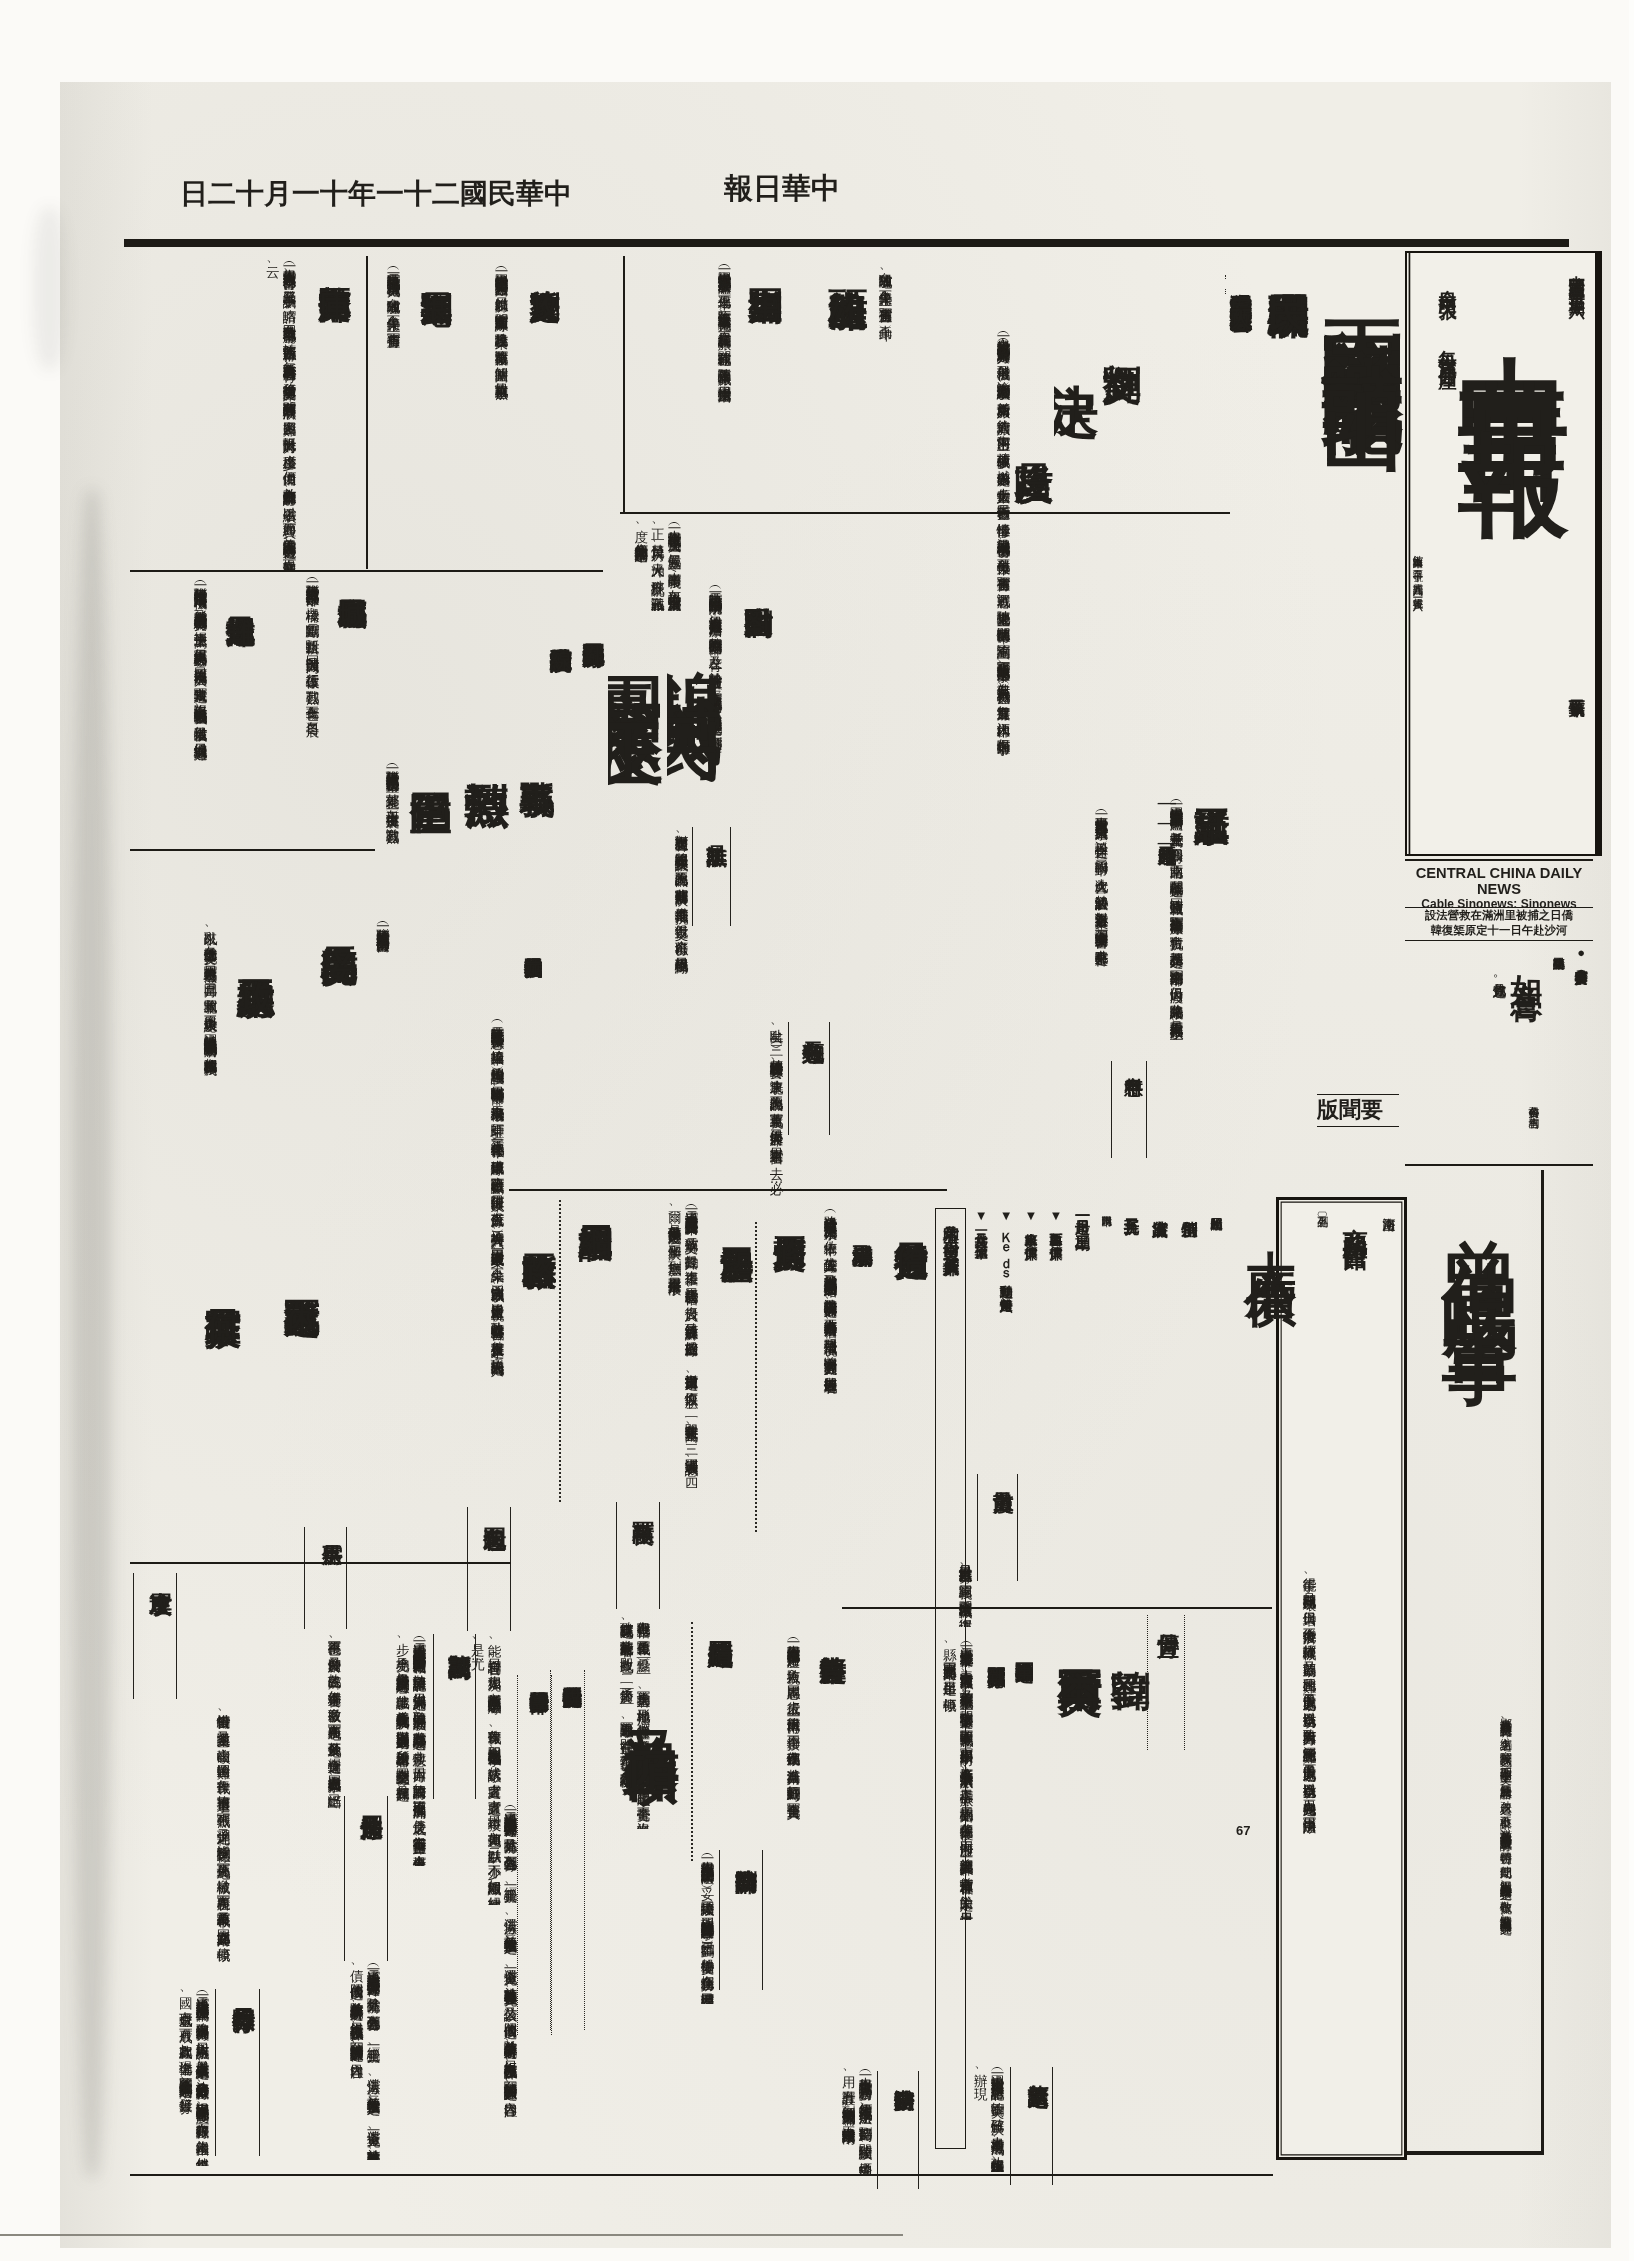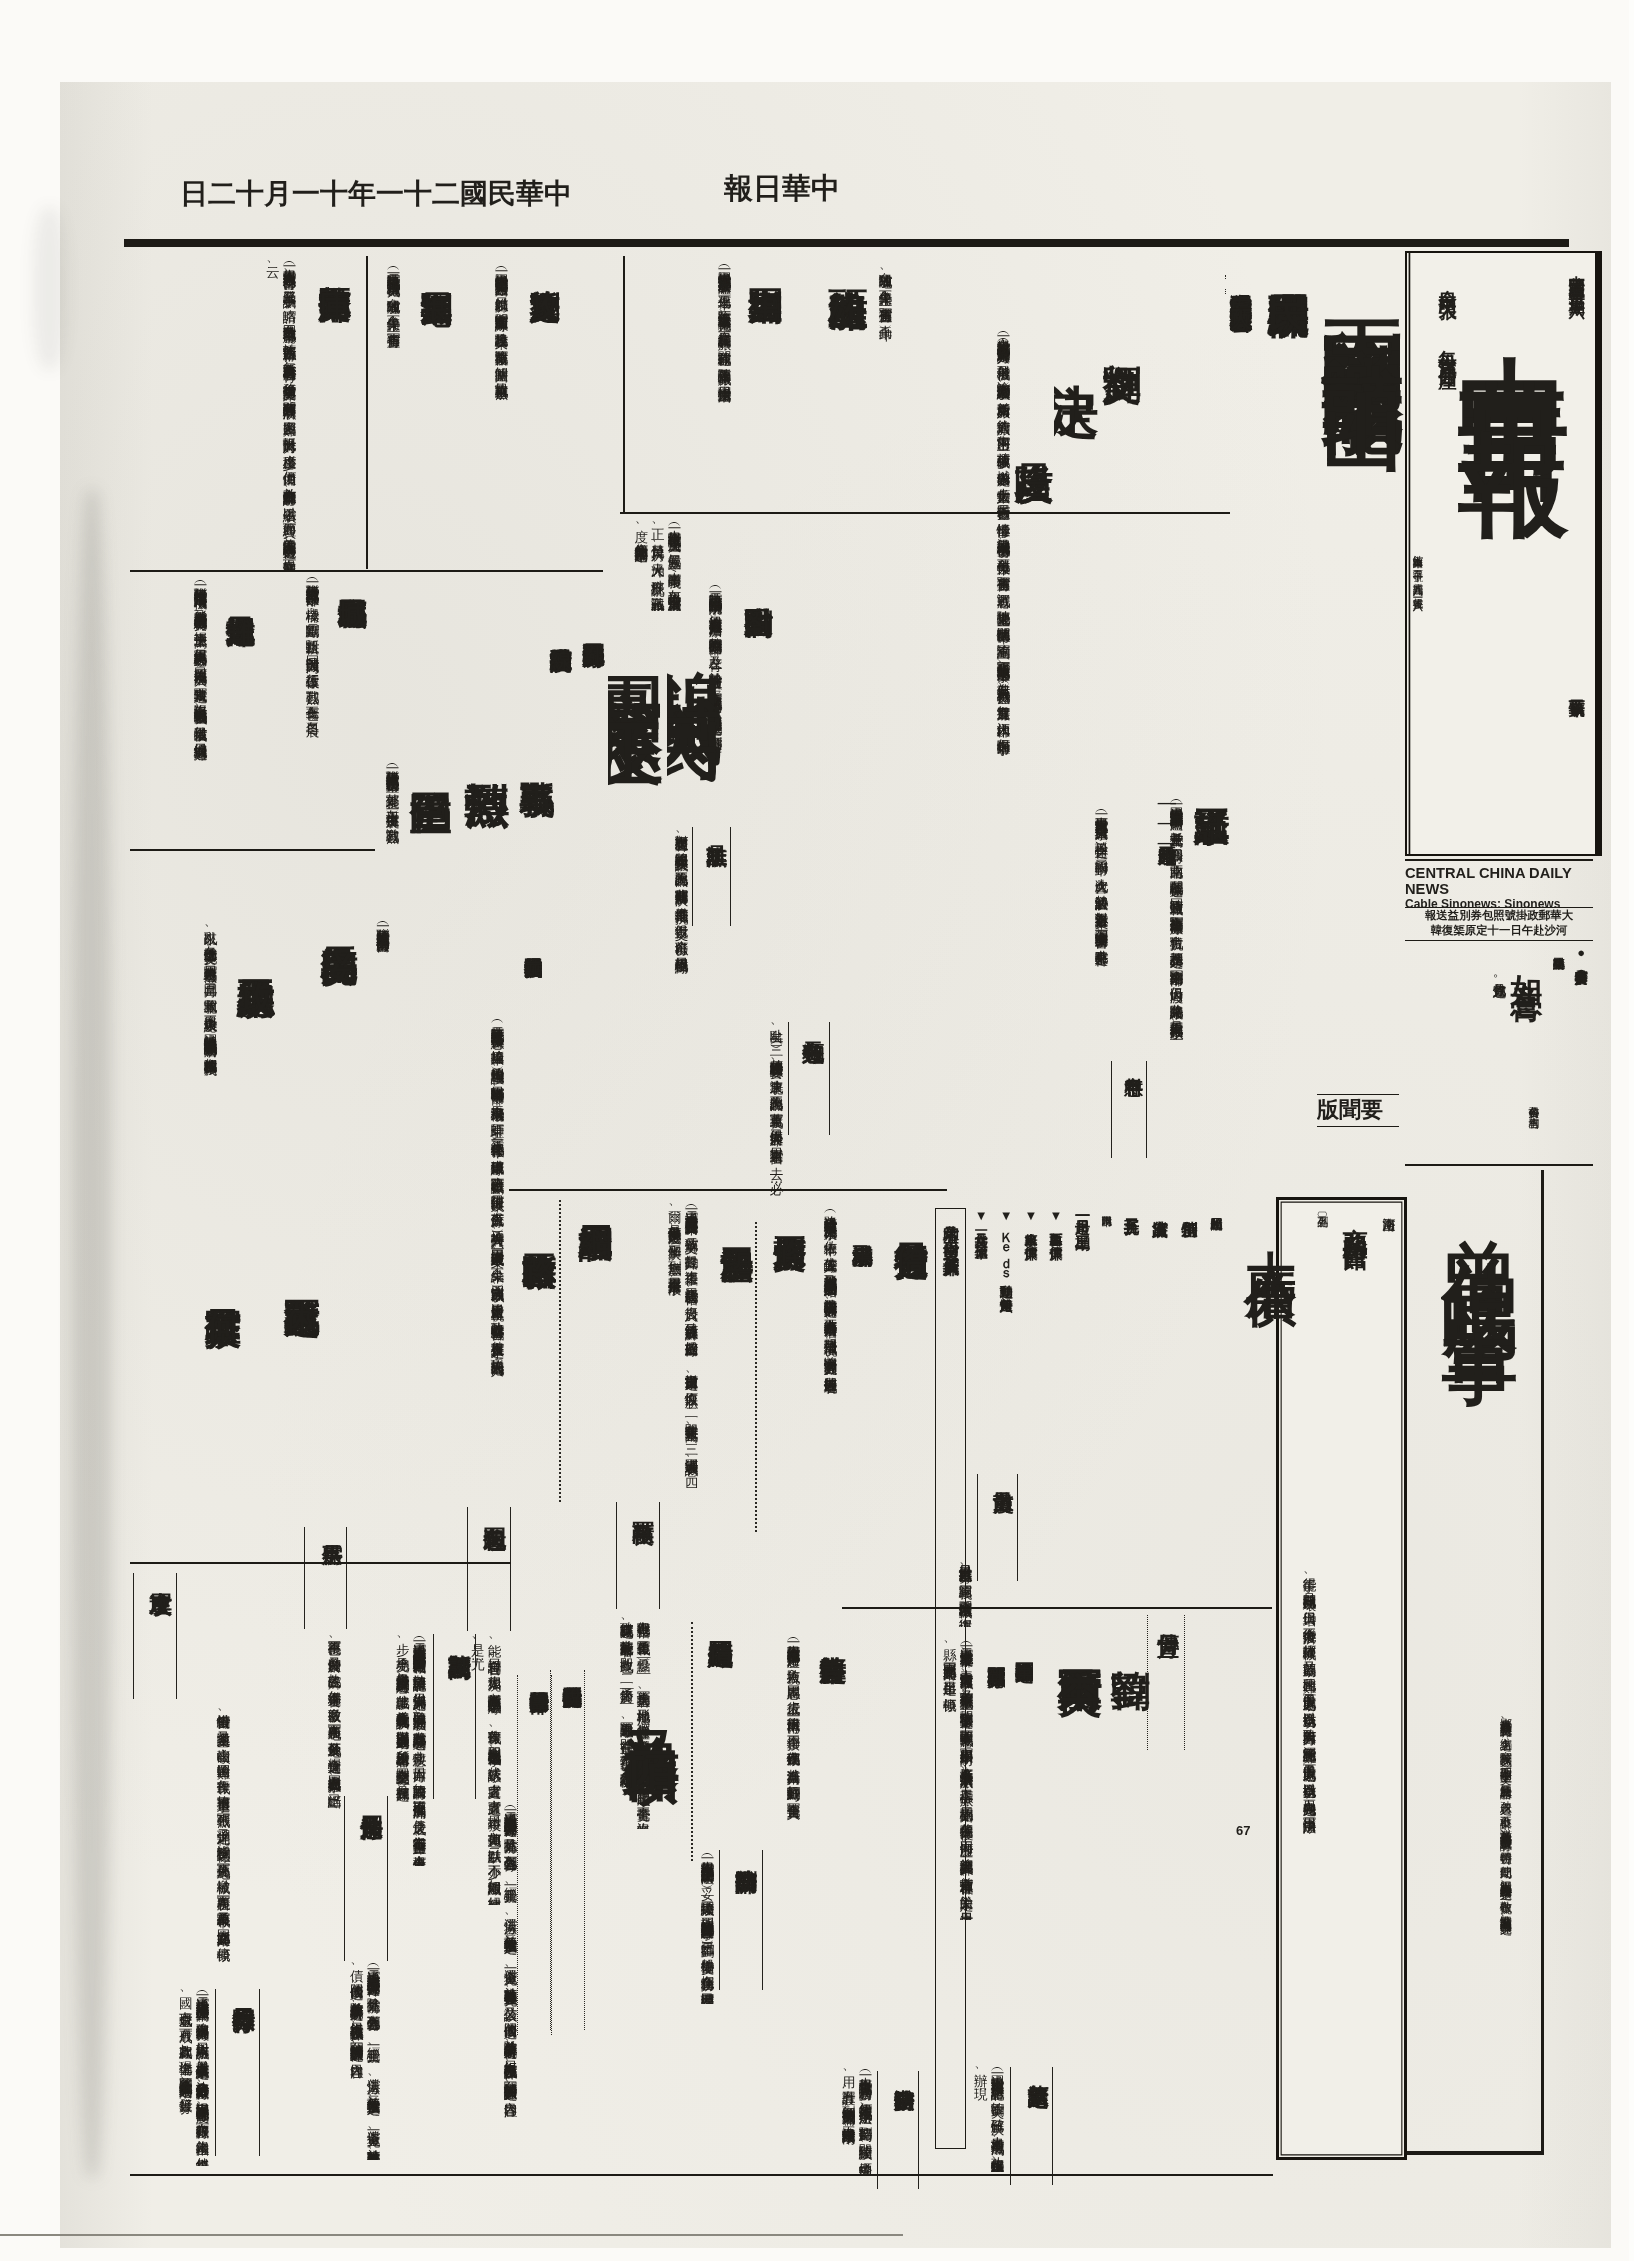--- a/index.html
+++ b/index.html
@@ -18,21 +18,21 @@
   .sub{font-weight:700;line-height:1.05;}
   .wavy{border-left:1.6px dotted #2a2823;border-right:1.6px dotted #2a2823;padding:2.2px 2.7px;}
   .kick{font-weight:700;border-left:1.6px solid #24221d;border-right:1.6px solid #24221d;padding:2.2px 3.3px;line-height:1.05;}
   .body{font-size:13.6px;line-height:1.22;letter-spacing:0.5px;text-align:justify;}
   .rev{white-space:nowrap;}
   .rule{position:absolute;background:#1d1b16;}
   .rule.soft{background:#8a887f;}
   .mast{position:absolute;left:1405px;top:251px;width:188px;height:601px;background:#f2f0e9;
         border-left:2.7px solid #17140f;border-right:7.6px solid #17140f;border-top:2.7px solid #17140f;border-bottom:2.2px solid #17140f;box-shadow:inset 1.6px 0 0 #f2f0e9, inset 3.3px 0 0 #17140f;}
   .eng{position:absolute;left:1405px;top:859px;width:188px;height:46px;border-top:2.2px solid #1d1b16;border-bottom:1.6px solid #1d1b16;
-       font-family:"Liberation Sans","DejaVu Sans",sans-serif;font-weight:700;}
+       text-align:center;font-family:"Liberation Sans","DejaVu Sans",sans-serif;font-weight:700;}
   .postal{position:absolute;left:1405px;top:908px;width:188px;height:32px;border-bottom:1.6px solid #1d1b16;
           text-align:center;font-size:11.4px;line-height:1.3;font-weight:700;}
   .adbox{position:absolute;left:1276px;top:1197px;width:125px;height:957px;border:3.3px solid #17140f;box-shadow:inset 0 0 0 1.6px #f0eee7, inset 0 0 0 2.7px #17140f;background:#f1efe8;}
   .adflow{position:absolute;inset:7.6px 5.4px;line-height:1.5;}
   .adflow span{display:block;margin-left:5.4px;}
   .prodline{font-size:13px;font-weight:700;letter-spacing:0;}
   .cardbox{border:1.6px solid #1d1b16;padding:4.4px 2.2px;font-weight:700;}
   .zengbox{position:absolute;left:1413px;top:1170px;width:122px;height:985px;}
   .zright{position:absolute;background:#1d1b16;}
   .pgnum{position:absolute;font-family:"Liberation Sans","DejaVu Sans",sans-serif;font-weight:700;font-size:13px;}
@@ -54,21 +54,21 @@
     <div class="abs v" style="right:7.6px;top:435px;height:152px;font-size:16.3px;font-weight:700;">第二百十三號</div>
     <div class="abs v hl" style="left:50px;top:11px;height:577px;font-size:112px;letter-spacing:25px;font-weight:900;">中華日報</div>
     <div class="abs v" style="left:28px;top:22px;height:550px;font-size:18.5px;font-weight:700;letter-spacing:3.3px;"><span>今日兩大張</span>　　<span>每份售洋三分四厘</span></div>
     <div class="abs v" style="left:3.3px;top:294px;height:283px;font-size:10.3px;letter-spacing:0.5px;">館址上海山東路Ｄ字二百二十號　電話九〇八六四　電報掛號一一六八</div>
   </div>
   <div class="eng">
     <div style="font-size:14.7px;margin-top:4.4px;">CENTRAL CHINA DAILY NEWS</div>
     <div style="font-size:12px;">Cable Sinonews:  Sinonews</div>
   </div>
   <div class="postal">
-    <div class="rev">報送益別券包照號掛政郵華大</div>
+    <div class="rev">設法營救在滿洲里被捕之日僑</div>
     <div class="rev">韓復榘原定十一日午赴沙河</div>
   </div>
 
   <div class="abs" style="left:1405px;top:940px;width:188px;height:224px;border-bottom:2.2px solid #1d1b16;">
     <div class="abs v" style="right:3.3px;top:5.4px;height:212px;font-size:13px;font-weight:700;">●君有燙傷與瘡痍乎？</div>
     <div class="abs v" style="right:26px;top:7.6px;height:212px;font-size:12px;">請購喜樂路生化藥品公司</div>
     <div class="abs v hl" style="right:50px;top:9.8px;height:141px;font-size:32px;letter-spacing:7.6px;">如意膏</div>
     <div class="abs v" style="right:85px;top:33px;height:180px;font-size:13.6px;">包你見效適意。</div>
     <div class="abs v" style="right:52px;top:158px;height:65px;font-size:11px;">各藥房各公司　均有出售</div>
 

